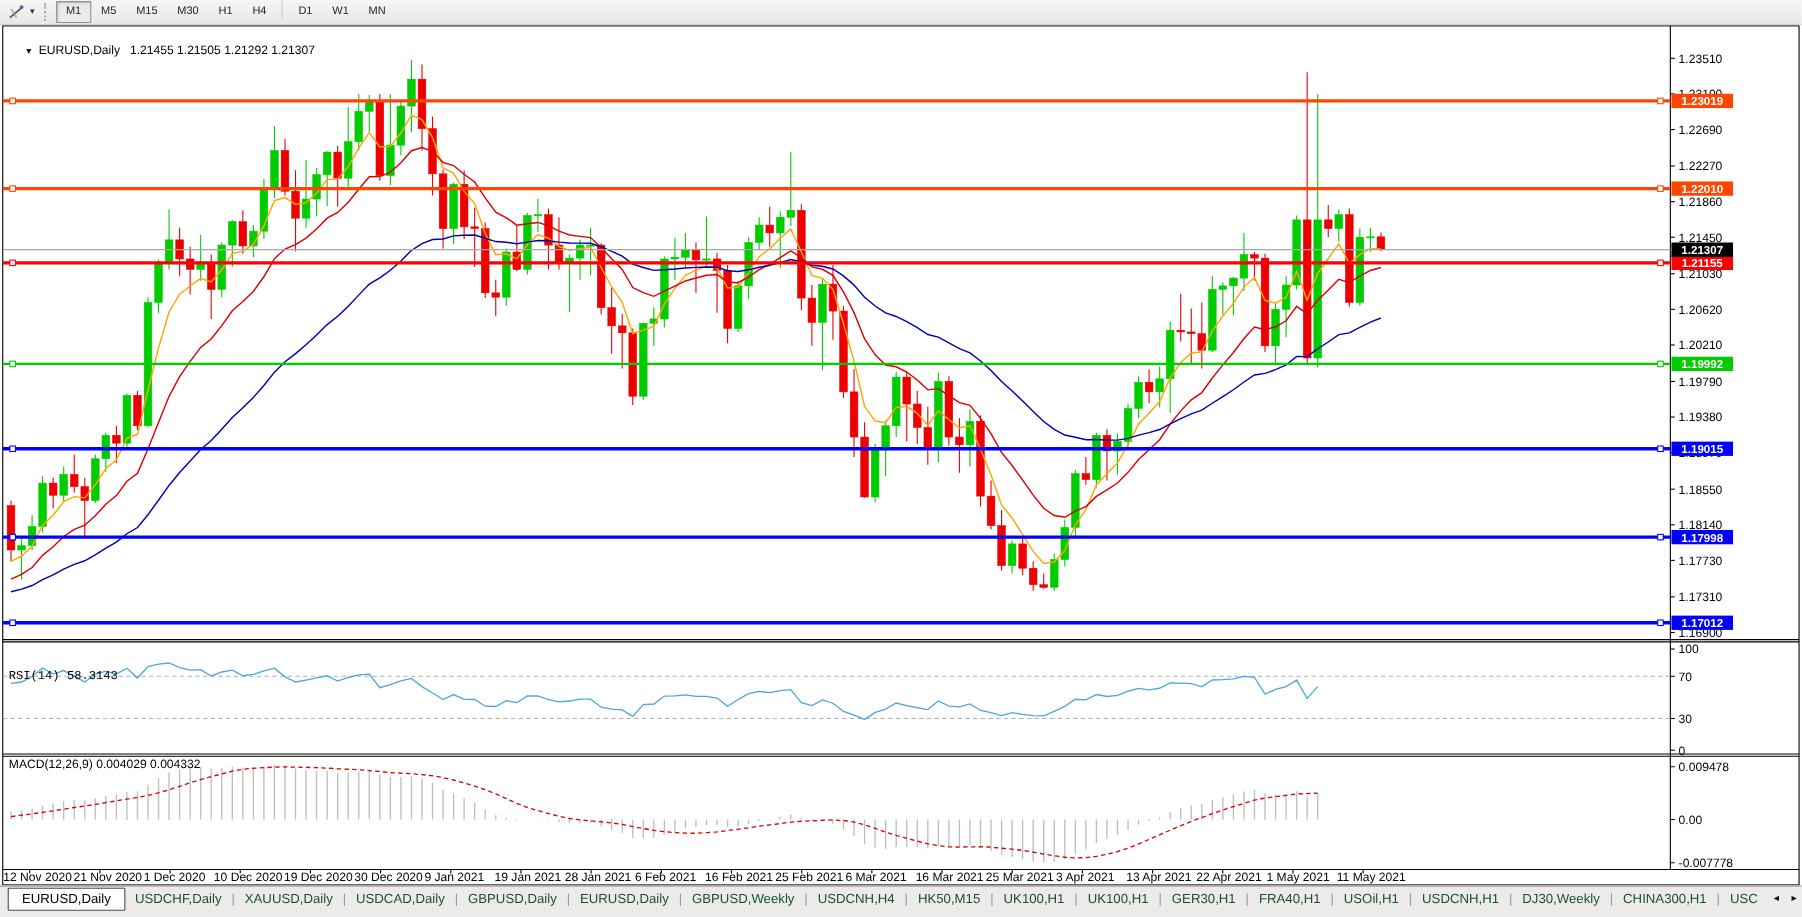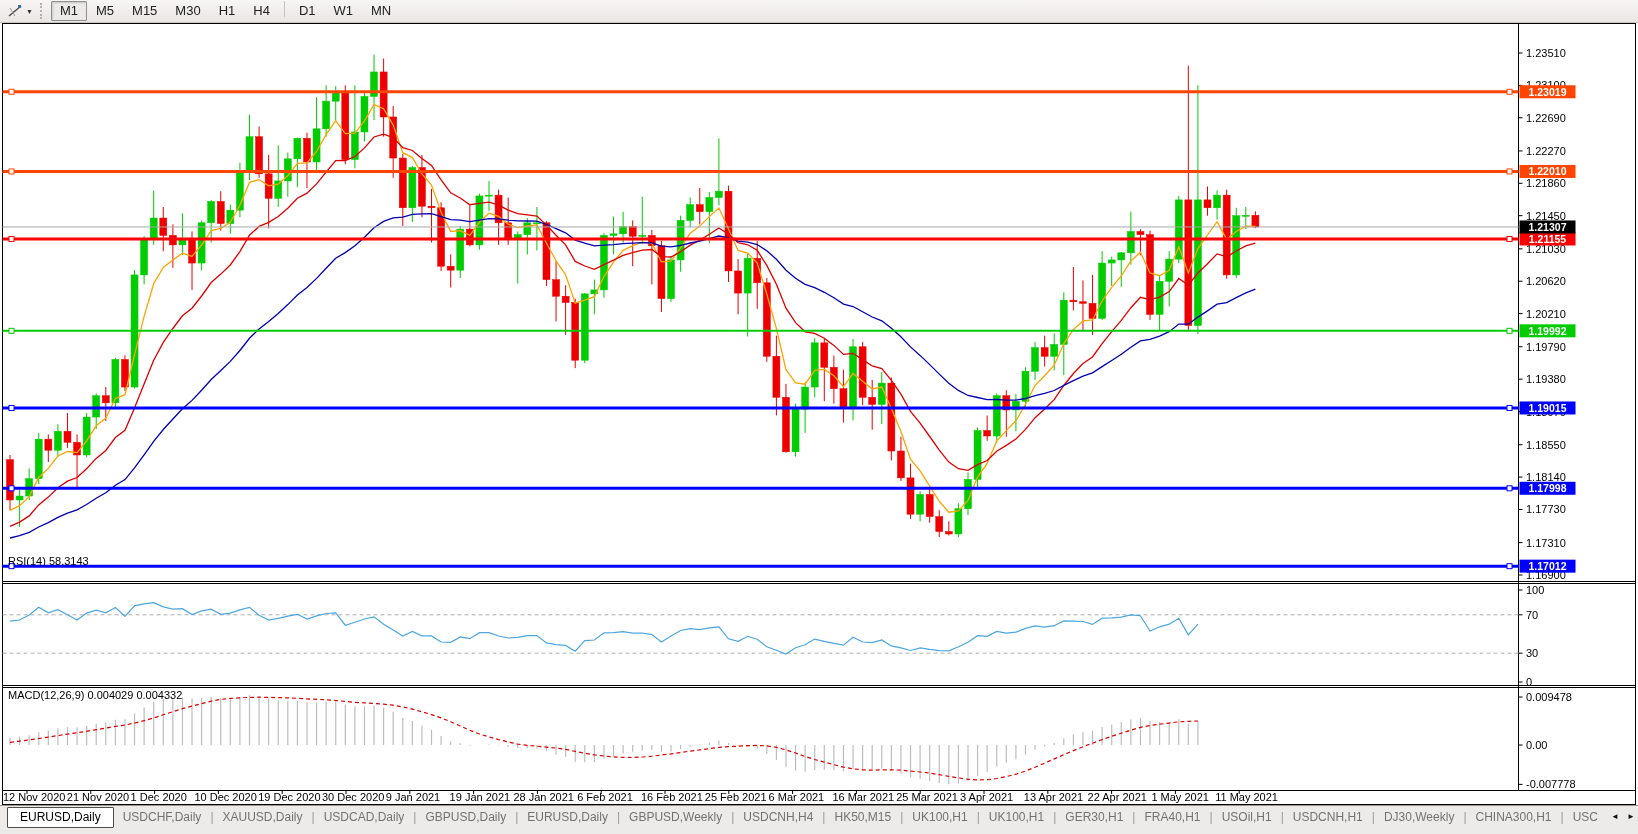--- a/index.html
+++ b/index.html
@@ -6,37 +6,37 @@
   body{font-family:"Liberation Sans",sans-serif;}
   #app{position:relative;width:1638px;height:834px;background:#fff;overflow:hidden;}
 
   
   #toolbar{position:absolute;top:0;left:0;right:0;height:22px;
     background:linear-gradient(#f8f6f5,#e9e6e3);border-bottom:1px solid #c9c5c1;
     display:flex;align-items:center;padding:0 4px;z-index:3;}
   .tool-icon{display:flex;align-items:center;gap:3px;padding:1px 4px;}
   .caret{font-size:7px;color:#333;line-height:7px;}
   .grip{width:2px;height:16px;border-left:2px dotted #b3afab;margin:0 7px 0 3px;}
-  .tf-btn{font-size:13px;color:#222;padding:2px 8px;border:1px solid transparent;
+  .tf-btn{font-size:10px;color:#222;padding:2px 8px;border:1px solid transparent;
     background:transparent;line-height:14px;border-radius:1px;}
   .tf-btn.active{background:#eceae8;border:1px solid #8f8f8f;box-shadow:inset 1px 1px 2px #c9c6c3;}
   .tb-sep{width:1px;height:16px;background:#c6c2be;margin:0 5px;}
 
   
   .ovl{position:absolute;z-index:2;font-size:11px;color:#000;pointer-events:none;white-space:pre;}
   #title .sym{margin-left:5px;}
   #title .ohlc{margin-left:9px;}
   #title .tcaret{font-size:8px;color:#111;}
 
   svg text{font-family:"Liberation Sans",sans-serif;}
 
   
   #tabbar{position:absolute;left:0;right:0;bottom:0;height:28px;background:#ecebe9;
     border-top:1px solid #9a9691;display:flex;align-items:flex-start;z-index:3;overflow:hidden;}
-  .tab{font-size:12px;color:#737373;padding:4px 9px 3px;white-space:nowrap;}
+  .tab{font-size:12px;color:#14532d;padding:4px 9px 3px;white-space:nowrap;}
   .tab.active{background:#fff;border:1px solid #4d4d4d;border-radius:1px;color:#000;
     margin-left:7px;margin-top:1px;padding:2px 12px 3px;}
   .tab-sep{color:#9a9a9a;font-size:12px;padding:4px 0 0;}
   #tab-arrows{margin-left:auto;display:flex;gap:8px;padding:6px 10px 0 4px;font-size:8px;color:#111;}
   #tab-arrows span{cursor:default;}
 </style>
 </head>
 <body>
 
 <div id="app">
@@ -629,22 +629,25 @@
       <g>
         <line x1="1518.5" y1="697.012886" x2="1522.5" y2="697.012886" stroke="#000"></line>
         <text x="1526" y="701.012886" font-size="11" fill="#000">0.009478</text>
         <line x1="1518.5" y1="745" x2="1522.5" y2="745" stroke="#000"></line>
         <text x="1526" y="749" font-size="11" fill="#000">0.00</text>
         <line x1="1518.5" y1="784.380014" x2="1522.5" y2="784.380014" stroke="#000"></line>
         <text x="1526" y="788.380014" font-size="11" fill="#000">-0.007778</text>
       </g>
     </svg>
 
-
-  <div class="ovl" style="left:8px;top:555px;">RSI(14) 58.3143</div>
+  <div id="title" class="ovl" style="left:10px;top:28px;">
+    <span class="tcaret">▼</span><span class="sym">EURUSD,Daily</span><span class="ohlc">1.21455 1.21505 1.21292 1.21307</span>
+  </div>
+
+  <div class="ovl" style="left:8px;top:609px;font-family:Liberation Mono, monospace;">RSI(14) 58.3143</div>
   <div class="ovl" style="left:8px;top:689px;">MACD(12,26,9) 0.004029 0.004332</div>
 
   <div id="tabbar">
     <div id="tabs" style="display:flex;">
         <span class="tab active">EURUSD,Daily</span>
         <span class="tab">USDCHF,Daily</span>
         <span class="tab-sep">|</span>
         <span class="tab">XAUUSD,Daily</span>
         <span class="tab-sep">|</span>
         <span class="tab">USDCAD,Daily</span>

